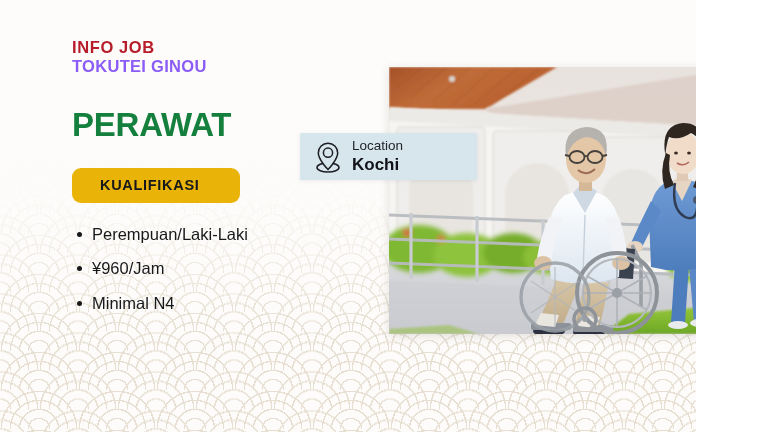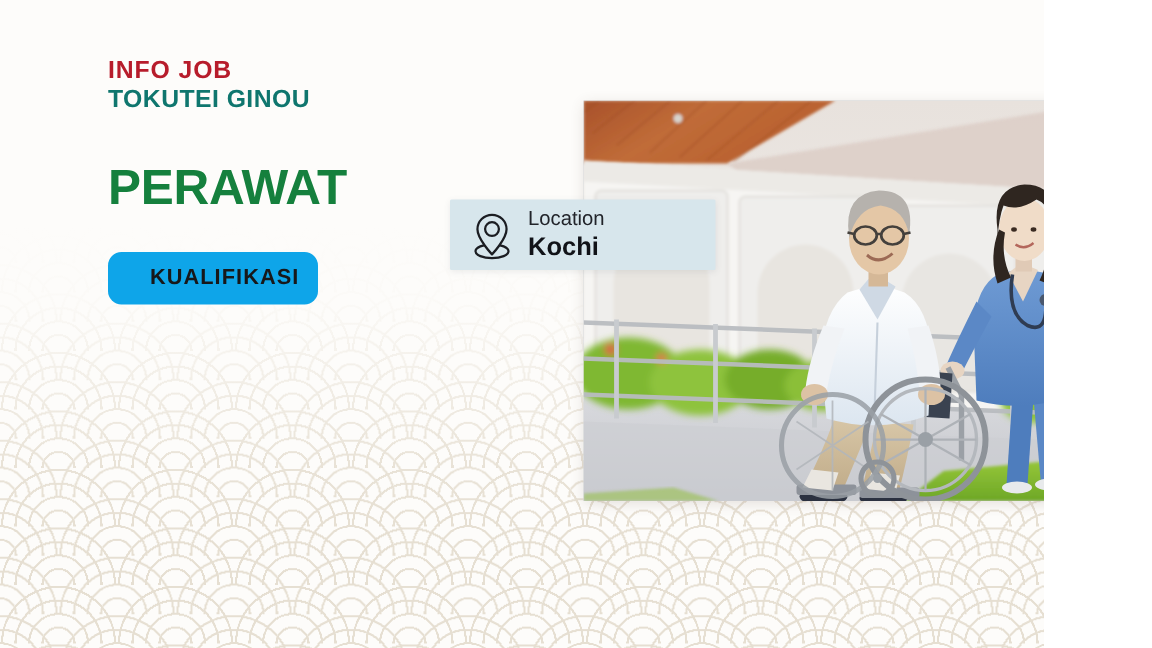--- a/index.html
+++ b/index.html
@@ -61,41 +61,41 @@
     font-weight: bold;
     letter-spacing: 0.6px;
     color: #b71c2b;
     line-height: 1.18;
     margin: 0;
   }
   .eyebrow-2 {
     font-size: 16.5px;
     font-weight: bold;
     letter-spacing: 0.3px;
-    color: #0f766e;
+    color: #8b5cf6;
     line-height: 1.18;
     margin: 0 0 0 0;
   }
 
   .headline {
     margin: 30px 0 0 0;
     font-size: 33px;
     font-weight: bold;
     line-height: 1.07;
     letter-spacing: -0.2px;
     color: #15803d;
     text-transform: uppercase;
   }
   .headline .ln { display: block; }
 
   .qual-badge {
     display: inline-block;
     margin-top: 26px;
-    padding: 9px 12px 10px 28px;
-    background: #0ea5e9;
+    padding: 9px 40px 10px 28px;
+    background: #eab308;
     border-radius: 9px;
     font-size: 14.5px;
     font-weight: bold;
     letter-spacing: 0.7px;
     color: #17181a;
   }
 
   .qual-list {
     margin: 22px 0 0 0;
     padding: 0 0 0 20px;
@@ -179,20 +179,25 @@
 
     <div class="eyebrow-1">INFO JOB</div>
     <div class="eyebrow-2">TOKUTEI GINOU</div>
 
     <div class="headline">
       <span class="ln">PERAWAT</span>
     </div>
 
     <div class="qual-badge">KUALIFIKASI</div>
 
+    <ul class="qual-list">
+      <li>Perempuan/Laki-Laki</li>
+      <li>¥960/Jam</li>
+      <li>Minimal N4</li>
+    </ul>
 
   </div>
 
   <div class="photo">
     <svg viewBox="0 0 355 267" preserveAspectRatio="xMidYMid slice">
       <defs>
         <linearGradient id="skyWall" x1="0" y1="0" x2="0" y2="1">
           <stop offset="0" stop-color="#e8e2dd"></stop>
           <stop offset="1" stop-color="#f2f0ee"></stop>
         </linearGradient>

